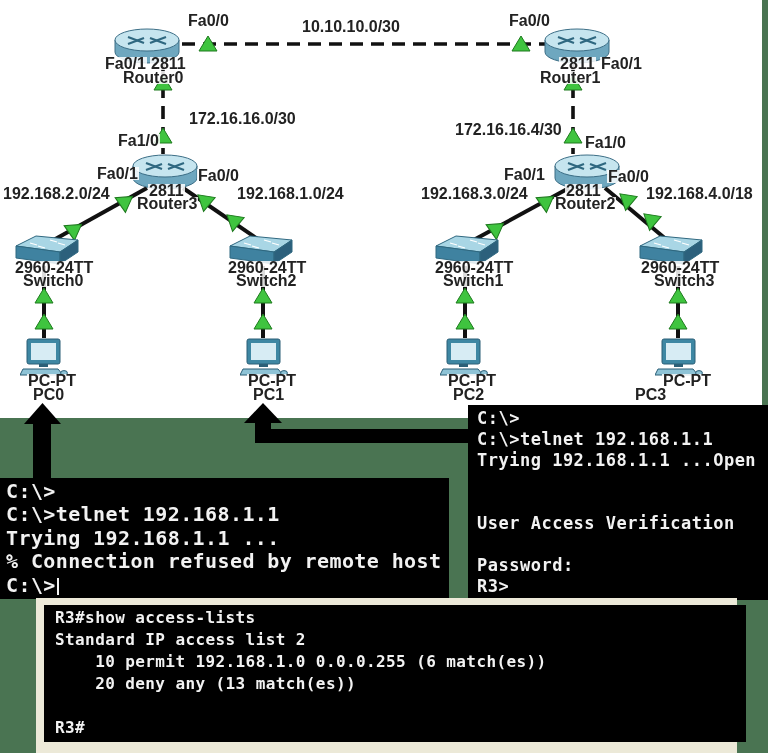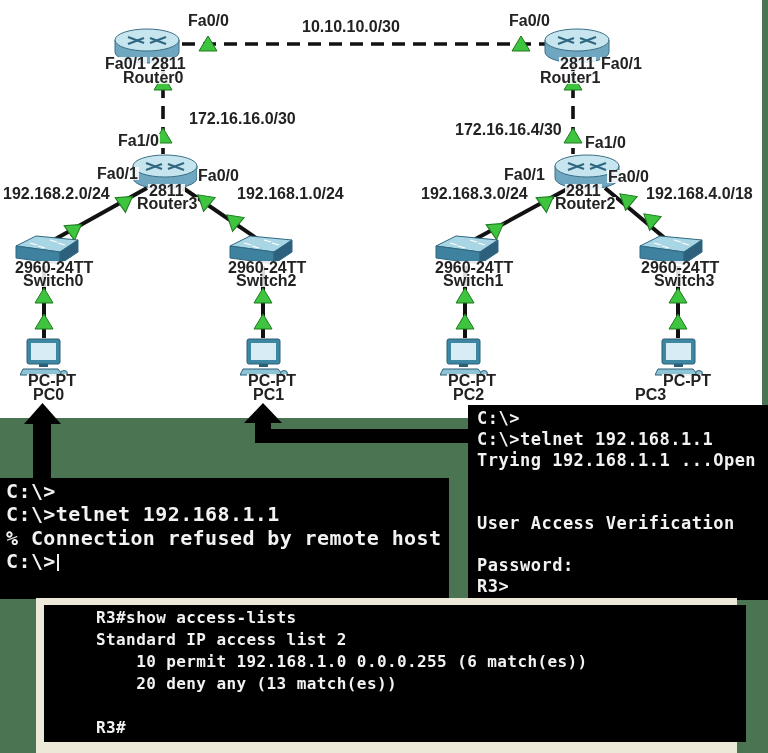--- a/index.html
+++ b/index.html
@@ -20,21 +20,21 @@
                 padding:2px 0 0 6px;}
   #term-pc1-win{left:468px;top:405px;width:294px;height:192px;font-size:17px;letter-spacing:.5px;
                 padding:3px 0 0 9px;}
   #r3-win{position:absolute;left:36px;top:598px;width:701px;height:155px;background:#ece9d8;}
   #r3-inner{position:absolute;left:8px;top:7px;width:691px;height:135px;background:#000000;
             color:#f2f2f2;font-family:"DejaVu Sans Mono",monospace;font-weight:700;
             font-size:16px;letter-spacing:.4px;padding:2px 0 0 11px;overflow:hidden;}
   .tline{white-space:pre;}
   #term-pc0-win .tline{height:23.4px;line-height:23.4px;}
   #term-pc1-win .tline{height:21px;line-height:21px;}
-  #r3-inner .tline{height:22px;line-height:22px;margin-left:41px;}
+  #r3-inner .tline{height:22px;line-height:22px;}
   .cursor{display:inline-block;width:2px;height:17px;background:#f2f2f2;
           vertical-align:-3px;margin-left:1px;}
   .arrow{fill:#000000;}
 </style>
 </head>
 <body>
 
 <div class="canvas">
 
   <div class="workspace"></div>
@@ -218,20 +218,21 @@
       <div class="label" style="left: 454px; top: 123px;">172.16.16.4/30</div>
       <div class="label" style="left: 2px; top: 187px;">192.168.2.0/24</div>
       <div class="label" style="left: 236px; top: 187px;">192.168.1.0/24</div>
       <div class="label" style="left: 420px; top: 187px;">192.168.3.0/24</div>
       <div class="label" style="left: 645px; top: 187px;">192.168.4.0/18</div>
     </div>
 
   <div class="terminal" id="term-pc0-win">
       <div class="tline">C:\&gt;</div>
       <div class="tline">C:\&gt;telnet 192.168.1.1</div>
+      <div class="tline">Trying 192.168.1.1 ...</div>
       <div class="tline">% Connection refused by remote host</div>
       <div class="tline">C:\&gt;<span class="cursor"></span></div>
     </div>
 
   <div class="terminal" id="term-pc1-win">
       <div class="tline">C:\&gt;</div>
       <div class="tline">C:\&gt;telnet 192.168.1.1</div>
       <div class="tline">Trying 192.168.1.1 ...Open</div>
       <div class="tline"></div>
       <div class="tline"></div>

